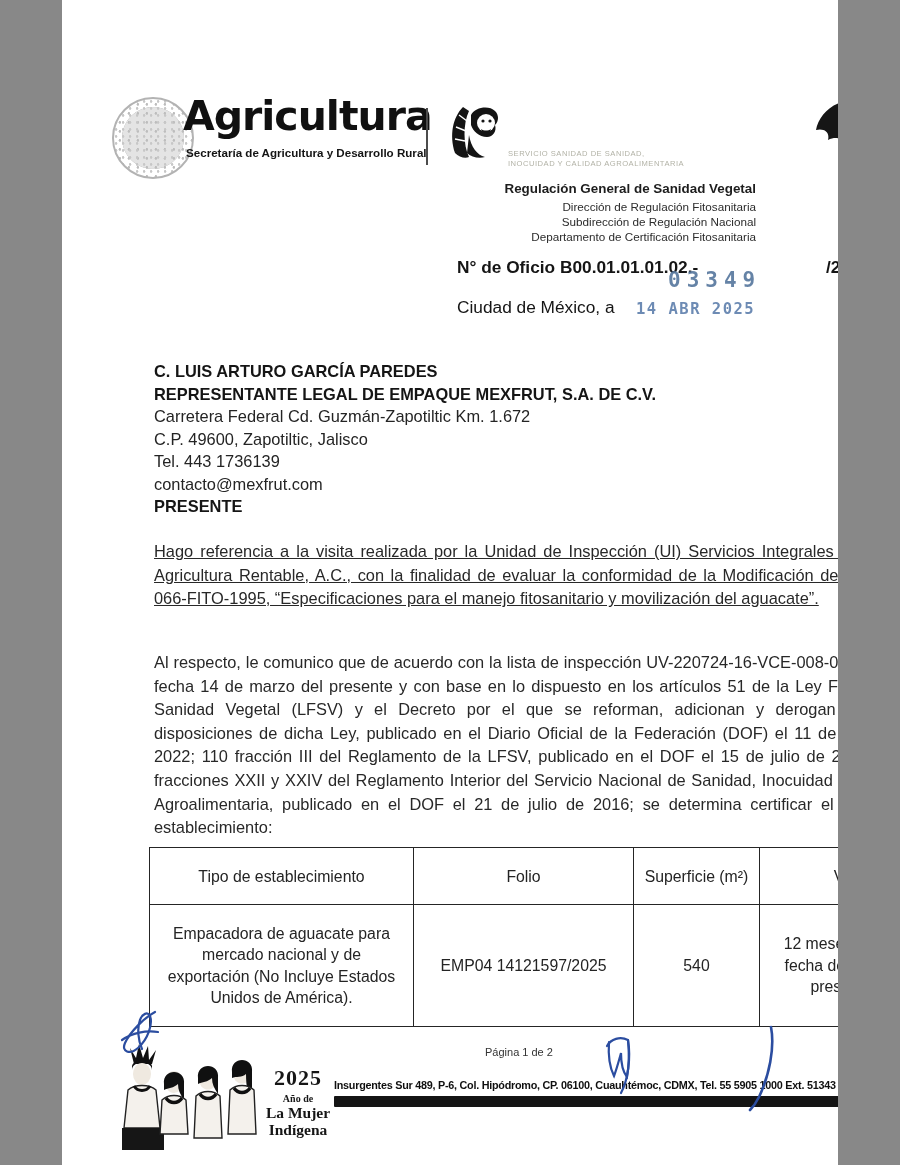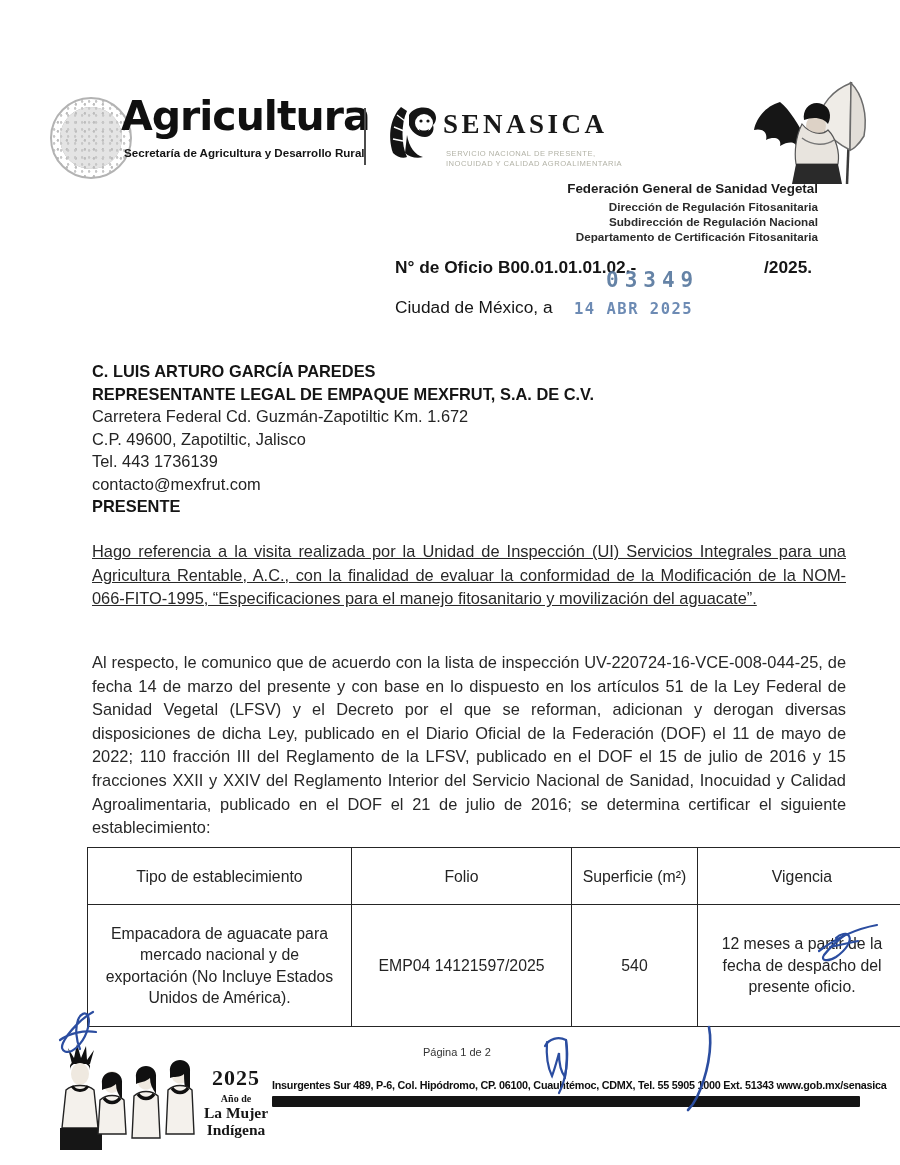--- a/index.html
+++ b/index.html
@@ -1,17 +1,17 @@
 <!DOCTYPE html>
 <html><head>
 <meta charset="utf-8">
 <style>
   html,body{margin:0;padding:0;background:#888;}
   .page{
-    position:relative;width:900px;height:1165px;margin:0 auto;
+    position:relative;width:776px;height:1165px;margin:0 auto;
     background:#ffffff;overflow:hidden;
     font-family:"Liberation Sans",sans-serif;color:#222;
   }
   .abs{position:absolute;}
 
   
   .seal{
     left:50px;top:97px;width:78px;height:78px;border-radius:50%;
     border:2px solid #9a9a9a;opacity:.75;
     background:
@@ -20,21 +20,21 @@
       radial-gradient(circle at 50% 50%, #dcdcdc 55%, #c4c4c4 56%, transparent 57%);
     background-size:7px 7px,9px 9px,100% 100%;
   }
   .ag-word{left:121px;top:96px;font:700 41px/1 "DejaVu Sans",sans-serif;color:#101010;letter-spacing:-1px;}
   .ag-tag{left:124px;top:146px;font-weight:700;font-size:11.6px;color:#141414;}
   .hdr-divider{left:364px;top:108px;width:2px;height:57px;background:#4c4c4c;}
   .sen-word{left:443px;top:111px;font:700 27px/1 "Liberation Serif",serif;color:#181818;letter-spacing:3.5px;}
   .sen-sub{left:446px;top:149px;font-size:7.6px;line-height:9.5px;color:#b2b2a6;letter-spacing:.5px;}
   .dir-block{right:82px;top:181px;width:380px;text-align:right;color:#1d1d1d;}
   .dir-block .l1{font-weight:700;font-size:13.4px;margin-bottom:3px;}
-  .dir-block .ln{font-size:11.7px;line-height:15.2px;color:#2c2c2c;font-weight:bold;}
+  .dir-block .ln{font-size:11.7px;line-height:15.2px;color:#2c2c2c;}
 
   
   .of-label{left:395px;top:257px;font-weight:700;font-size:17.3px;color:#151515;}
   .of-stamp{left:606px;top:252px;font:700 21px "DejaVu Sans Mono",monospace;color:#59799f;letter-spacing:6px;opacity:.92;margin-top:16px;}
   .of-suffix{left:764px;top:257px;font-weight:700;font-size:17.3px;color:#151515;}
   .city-label{left:395px;top:297px;font-weight:400;font-size:17.3px;color:#151515;}
   .date-stamp{left:574px;top:300px;font:600 15.5px "DejaVu Sans Mono",monospace;color:#6d8bb4;letter-spacing:1.5px;}
 
   
   .addr{left:92px;top:360px;font-size:16.4px;line-height:22.5px;color:#242424;}
@@ -82,40 +82,39 @@
     <path d="M18,6 C8,16 4,34 10,52 C14,56 20,58 24,56 C18,44 18,22 24,10 Z" fill="#141414"></path>
     <path d="M14,14 L22,20 M11,26 L21,30 M10,38 L20,40" stroke="#fff" stroke-width="1.4"></path>
     <path d="M26,14 C30,6 44,4 50,10 C54,14 54,20 50,24 C52,30 48,36 42,36 C34,36 28,30 26,24 Z" fill="#141414"></path>
     <circle cx="41" cy="22" r="9" fill="#ffffff"></circle>
     <circle cx="38" cy="20" r="1.6" fill="#141414"></circle>
     <circle cx="45" cy="20" r="1.6" fill="#141414"></circle>
     <path d="M36,28 C39,30 43,30 46,28 L44,33 L38,33 Z" fill="#141414"></path>
     <path d="M24,34 C26,46 32,54 40,56 C34,58 26,56 22,52" fill="#141414"></path>
   </svg>
 
-  <div class="abs sen-word">SENASICA</div>
   <div class="abs sen-sub">
-    <div>SERVICIO NACIONAL DE PRESENTE,</div>
+    <div>SERVICIO SANIDAD DE SANIDAD,</div>
     <div>INOCUIDAD Y CALIDAD AGROALIMENTARIA</div>
   </div>
 
   <svg class="abs" style="left:738px;top:80px;" width="154" height="106" viewBox="0 0 154 106">
     <line x1="113" y1="2" x2="109" y2="104" stroke="#3a3a3a" stroke-width="2.5"></line>
     <path d="M113,3 C95,10 82,24 80,44 C92,58 104,66 112,70 Z" fill="#efece7" stroke="#6b6b6b" stroke-width="1.5"></path>
     <path d="M113,3 C124,14 130,34 126,56 C120,66 114,70 112,70 Z" fill="#e2ded8" stroke="#6b6b6b" stroke-width="1.5"></path>
     <path d="M42,22 C28,26 18,38 16,50 C24,48 30,52 28,60 C36,56 44,58 42,66 C52,60 60,62 58,70 L70,62 C60,44 52,30 42,22 Z" fill="#161616"></path>
     <ellipse cx="78" cy="46" rx="10" ry="11" fill="#ddd2c6"></ellipse>
     <path d="M66,40 C64,28 74,20 84,24 C92,27 94,36 90,44 C86,38 76,36 66,40 Z" fill="#131313"></path>
     <path d="M64,44 C58,56 56,72 58,84 L100,84 C102,72 98,58 90,50 C84,56 72,54 64,44 Z" fill="#e8e4de" stroke="#555" stroke-width="1.2"></path>
     <path d="M58,84 L100,84 L104,104 L54,104 Z" fill="#2a2a2a"></path>
     <path d="M64,58 C74,66 88,66 96,60" fill="none" stroke="#777" stroke-width="1.5"></path>
   </svg>
 
   <div class="abs dir-block">
-    <div class="l1">Federación General de Sanidad Vegetal</div>
+    <div class="l1">Regulación General de Sanidad Vegetal</div>
     <div class="ln">Dirección de Regulación Fitosanitaria</div>
     <div class="ln">Subdirección de Regulación Nacional</div>
     <div class="ln">Departamento de Certificación Fitosanitaria</div>
   </div>
 
   <div class="abs of-label">N° de Oficio B00.01.01.01.02.-</div>
   <div class="abs of-stamp">03349</div>
   <div class="abs of-suffix">/2025.</div>
   <div class="abs city-label">Ciudad de México, a</div>
   <div class="abs date-stamp">14 ABR 2025</div>

